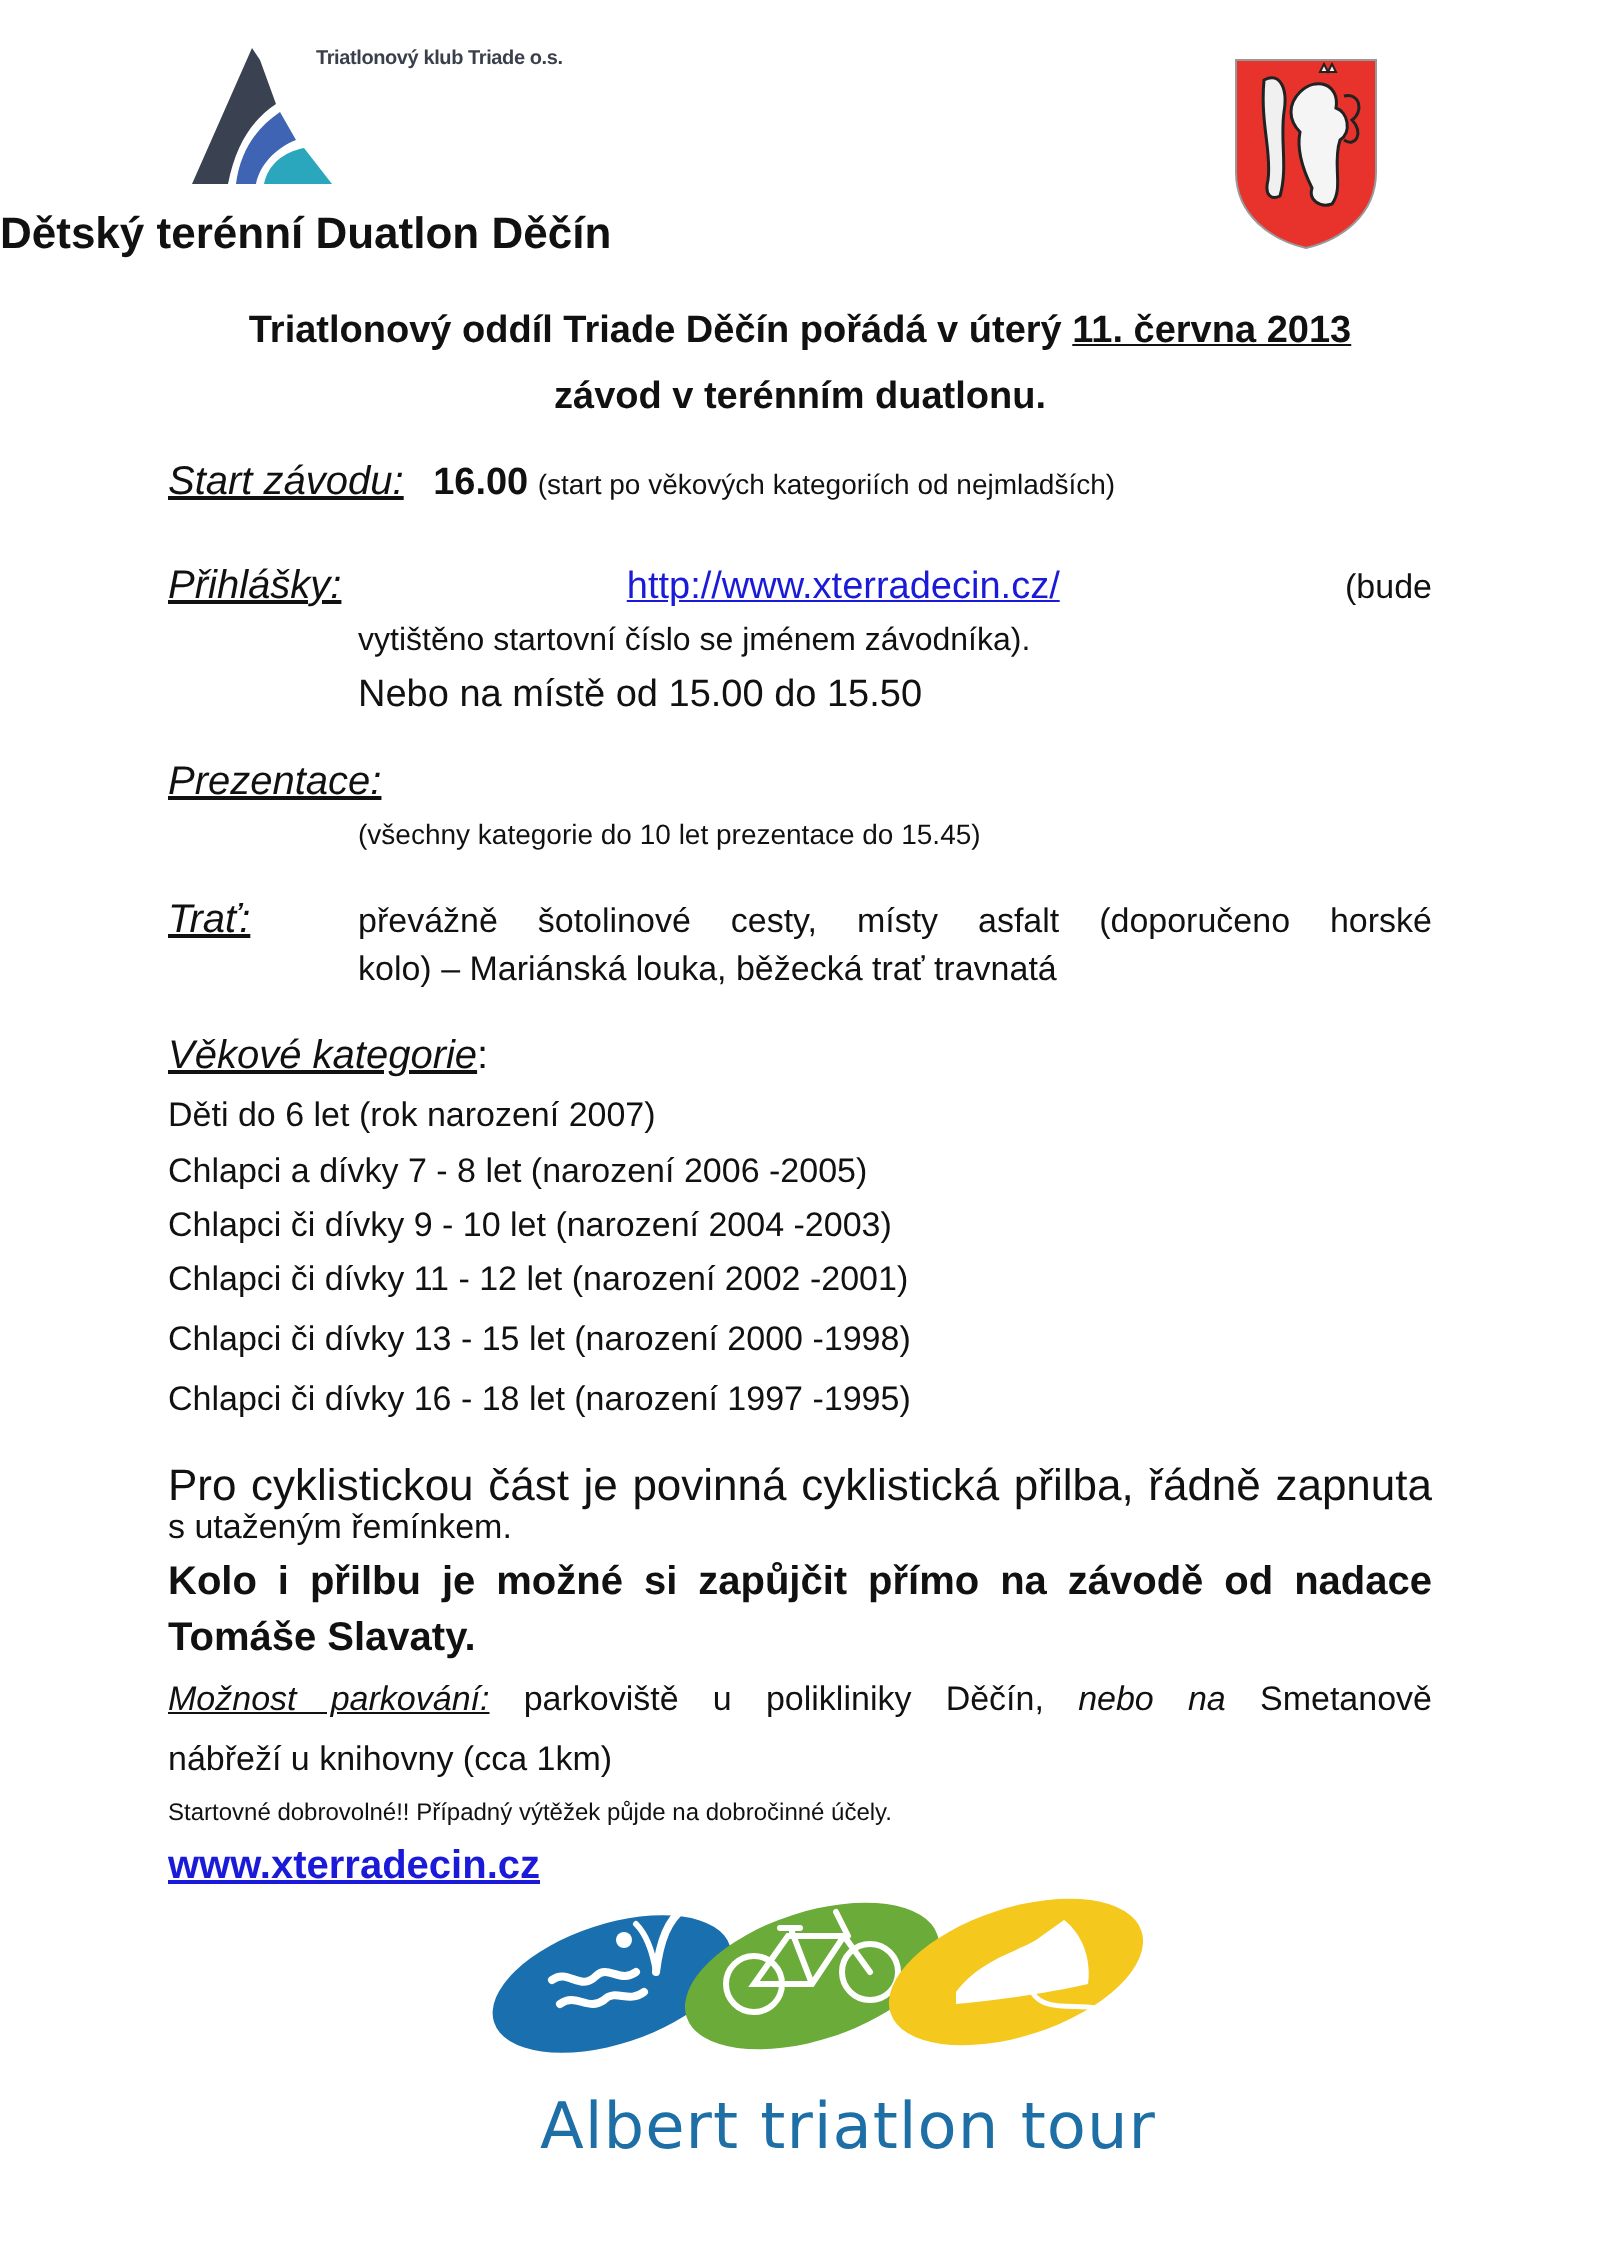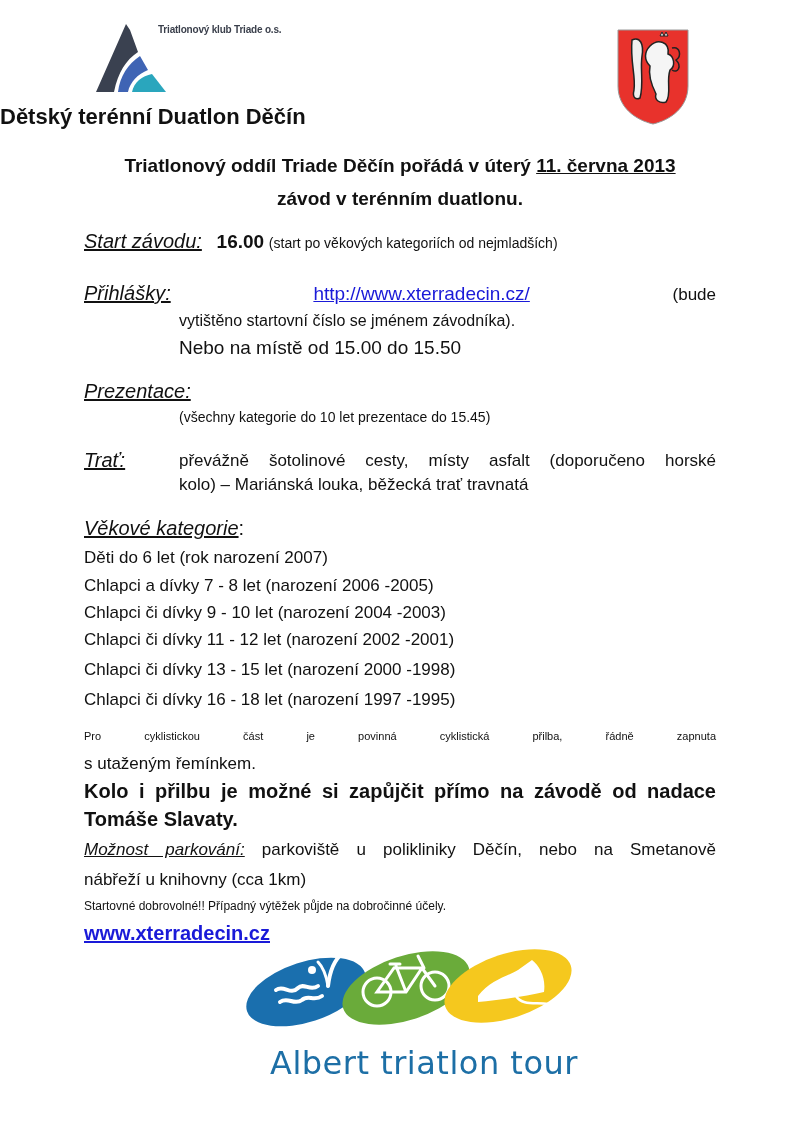--- a/index.html
+++ b/index.html
@@ -80,28 +80,28 @@
 <div class="abs" style="left:84px; top:517px; font-size:20px;">
   <span style="font-style:italic; text-decoration:underline;">Věkové kategorie</span><span>:</span>
 </div>
 <div class="abs cat" style="top:548px;">Děti do 6 let (rok narození 2007)</div>
 <div class="abs cat" style="top:576px;">Chlapci a dívky 7 - 8 let (narození 2006 -2005)</div>
 <div class="abs cat" style="top:603px;">Chlapci či dívky 9 - 10 let (narození 2004 -2003)</div>
 <div class="abs cat" style="top:630px;">Chlapci či dívky 11 - 12 let (narození 2002 -2001)</div>
 <div class="abs cat" style="top:660px;">Chlapci či dívky 13 - 15 let (narození 2000 -1998)</div>
 <div class="abs cat" style="top:690px;">Chlapci či dívky 16 - 18 let (narození 1997 -1995)</div>
 
-<div class="abs justify" style="left:84px; width:632px; top:730px; font-size:11px;">Pro cyklistickou část je povinná cyklistická přilba, řádně zapnuta</div>
+<div class="abs justify" style="left:84px; width:632px; top:730px; font-size:22px;">Pro cyklistickou část je povinná cyklistická přilba, řádně zapnuta</div>
 <div class="abs" style="left:84px; top:754px; font-size:17px;">s utaženým řemínkem.</div>
 
 <div class="abs justify bold-big" style="left:84px; width:632px; top:780px;">Kolo i přilbu je možné si zapůjčit přímo na závodě od nadace</div>
 <div class="abs bold-big" style="left:84px; top:808px;">Tomáše Slavaty.</div>
 
 <div class="abs justify" style="left:84px; width:632px; top:840px; font-size:17px;">
-  <span style="font-style:italic; text-decoration:underline;">Možnost parkování:</span><span> parkoviště u polikliniky Děčín, </span><span style="">nebo na</span><span> Smetanově</span>
+  <span style="font-style:italic; text-decoration:underline;">Možnost parkování:</span><span> parkoviště u polikliniky Děčín, </span><span style="font-style:italic;">nebo na</span><span> Smetanově</span>
 </div>
 <div class="abs" style="left:84px; top:870px; font-size:17px;">nábřeží u knihovny (cca 1km)</div>
 
 <div class="abs" style="left:84px; top:899px; font-size:12px;">Startovné dobrovolné!! Případný výtěžek půjde na dobročinné účely.</div>
 
 <a class="abs footer-link">www.xterradecin.cz</a>
 
 <svg class="abs tour-logo" viewBox="0 0 330 160">
   <g>
     <ellipse cx="60" cy="62" rx="62" ry="30" transform="rotate(-18 60 62)" fill="#1a6fae"></ellipse>

